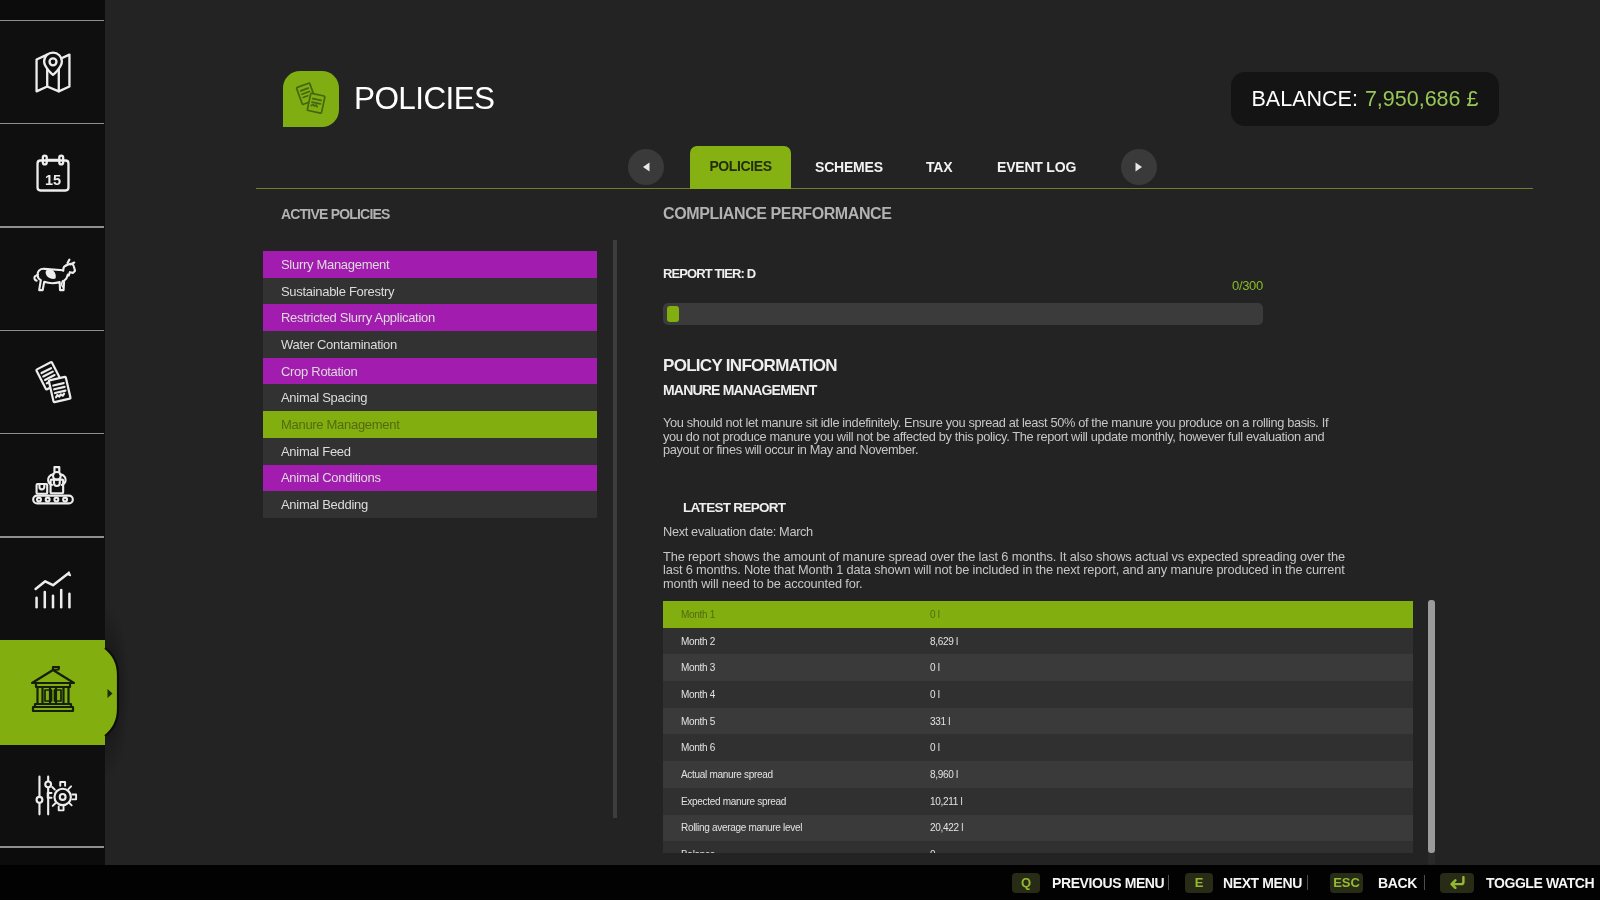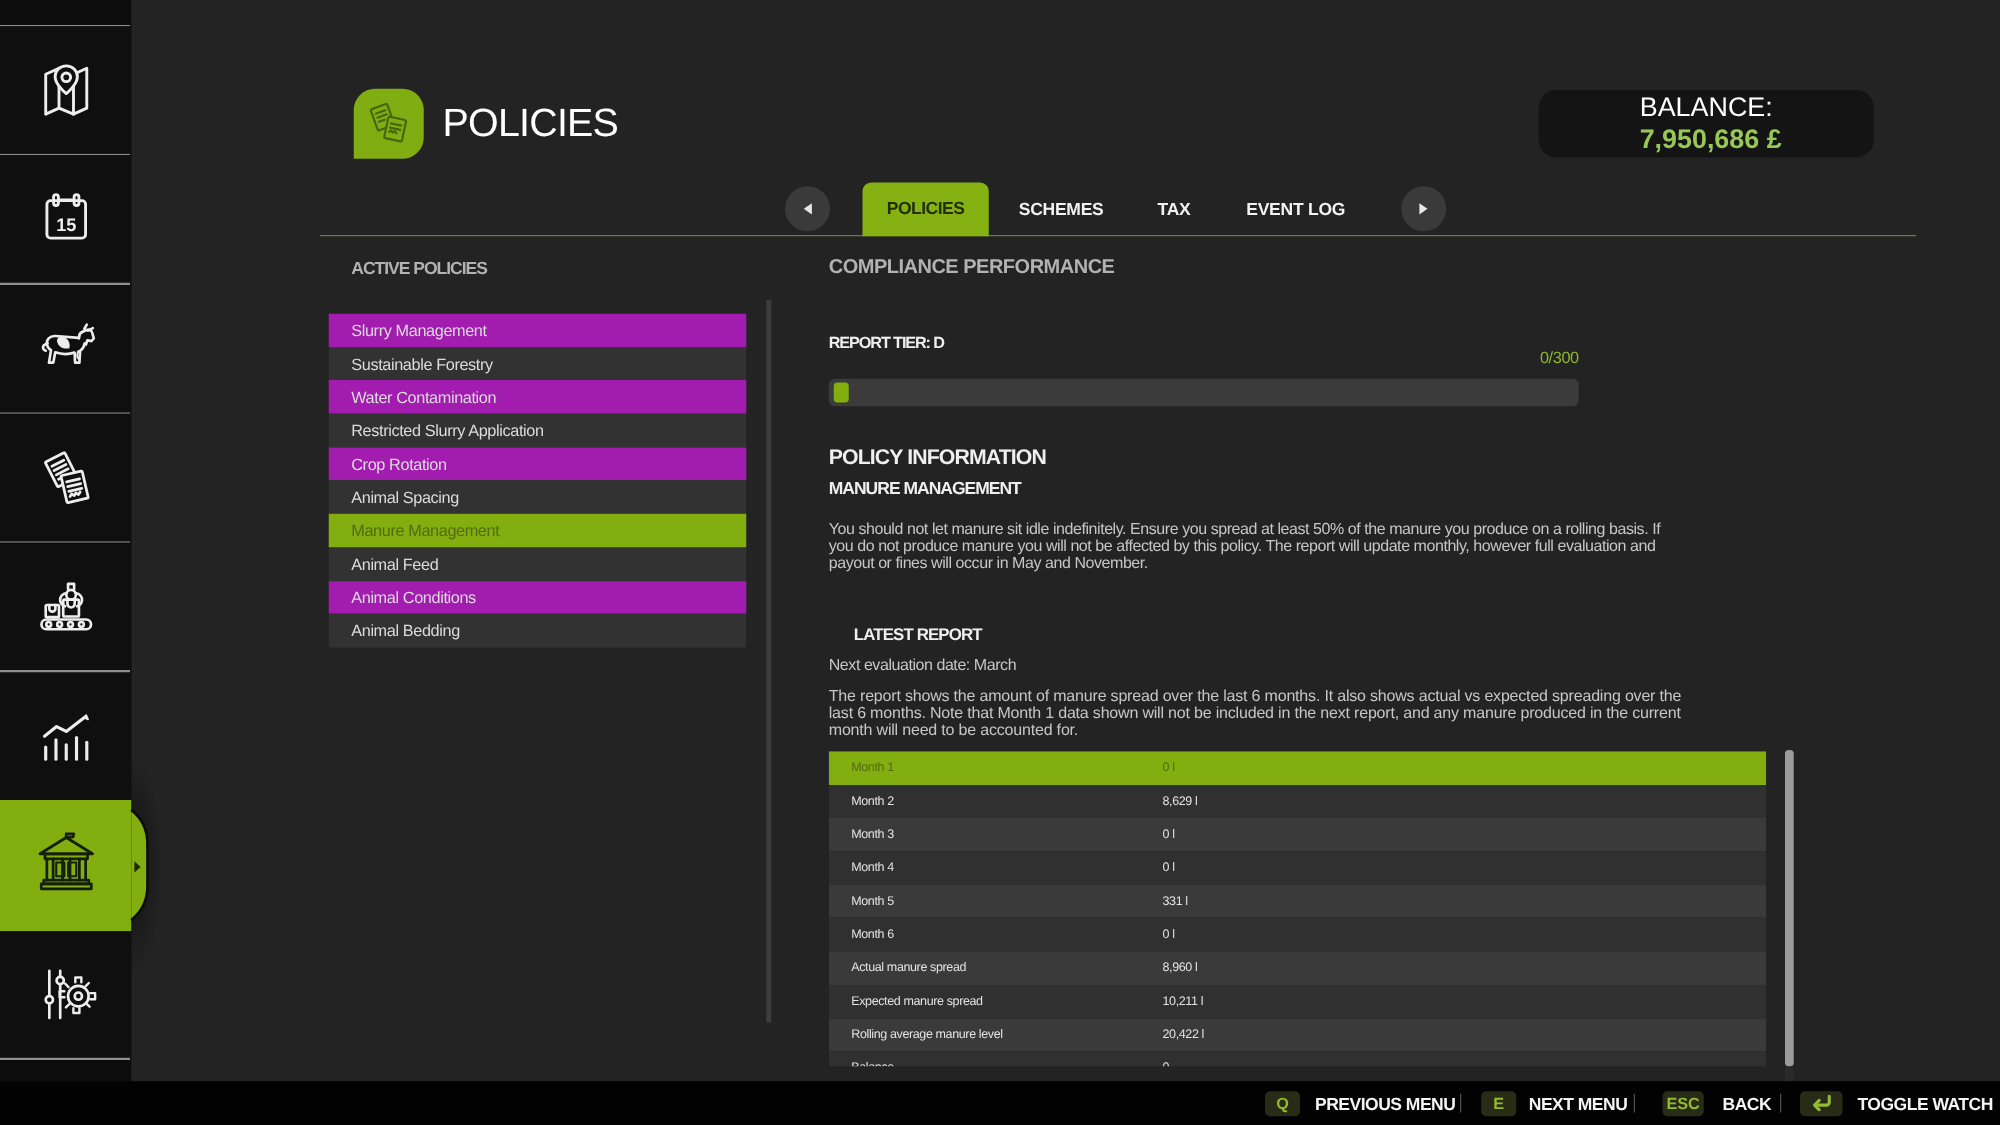--- a/index.html
+++ b/index.html
@@ -12,23 +12,23 @@
   .tile { position:absolute; left:0; width:105px; height:101.5px; background:#0f0f0f;
           display:flex; align-items:center; justify-content:center; }
   .tile svg { display:block; }
   .tile.sel { background:#82ae10; height:104.5px; }
   .sline { position:absolute; left:0; width:104px; height:1.4px; background:#8f8f8f; }
   
   #pageicon { position:absolute; left:283px; top:71px; width:56px; height:56px;
      background:#80ad12; border-radius:17px 17px 17px 0; }
   #pagetitle { position:absolute; left:354px; top:83px; font-size:31.5px; line-height:31.5px; color:#ffffff; letter-spacing:-0.6px; }
   #balance { position:absolute; left:1231px; top:72px; width:268px; height:54px; background:#141414;
-     border-radius:14px; display:flex; align-items:center; justify-content:center; font-size:21.5px;flex-direction:column; }
+     border-radius:14px; display:flex; align-items:center; justify-content:center; font-size:21.5px; }
   #balance .lab { color:#ffffff; }
-  #balance .val { color:#97c757; margin-left:7px;font-weight:bold; }
+  #balance .val { color:#97c757; margin-left:7px; }
   
   .navcirc { position:absolute; top:149px; width:36px; height:36px; border-radius:50%; background:#3a3a3a;
      display:flex; align-items:center; justify-content:center; }
   .navcirc svg{display:block;}
   #tabline { position:absolute; left:256px; top:187.5px; width:1277px; height:1.5px; background:#6f7e2c; }
   #tab-pol { position:absolute; left:690px; top:146px; width:101px; height:43px; background:#85b112;
      border-radius:7px 7px 0 0; display:flex; align-items:center; justify-content:center; padding-bottom:4px;
      font-size:14px; font-weight:bold; color:#222e06; letter-spacing:-0.4px; }
   .tabtxt { position:absolute; top:160px; font-size:14px; line-height:14px; font-weight:bold; color:#f2f2f2; letter-spacing:-0.2px; }
   
@@ -203,22 +203,22 @@
     </div>
   <div id="tab-pol">POLICIES</div>
   <div class="tabtxt" style="left:815px;">SCHEMES</div>
   <div class="tabtxt" style="left:926px;">TAX</div>
   <div class="tabtxt" style="left:997px;">EVENT LOG</div>
 
   <div class="hgray" style="left:281px; top:207px; font-size:14px; line-height:14px; letter-spacing:-0.8px;">ACTIVE POLICIES</div>
   <div id="plist">
     <div class="prow">Slurry Management</div>
     <div class="prow">Sustainable Forestry</div>
+    <div class="prow">Restricted Slurry Application</div>
     <div class="prow">Water Contamination</div>
-    <div class="prow">Restricted Slurry Application</div>
     <div class="prow">Crop Rotation</div>
     <div class="prow">Animal Spacing</div>
     <div class="prow sel">Manure Management</div>
     <div class="prow">Animal Feed</div>
     <div class="prow">Animal Conditions</div>
     <div class="prow">Animal Bedding</div>
   </div>
   <div id="lscroll"></div>
 
   <div class="hgray" style="left:663px; top:206px; font-size:16px; line-height:16px; letter-spacing:-0.4px;">COMPLIANCE PERFORMANCE</div>

